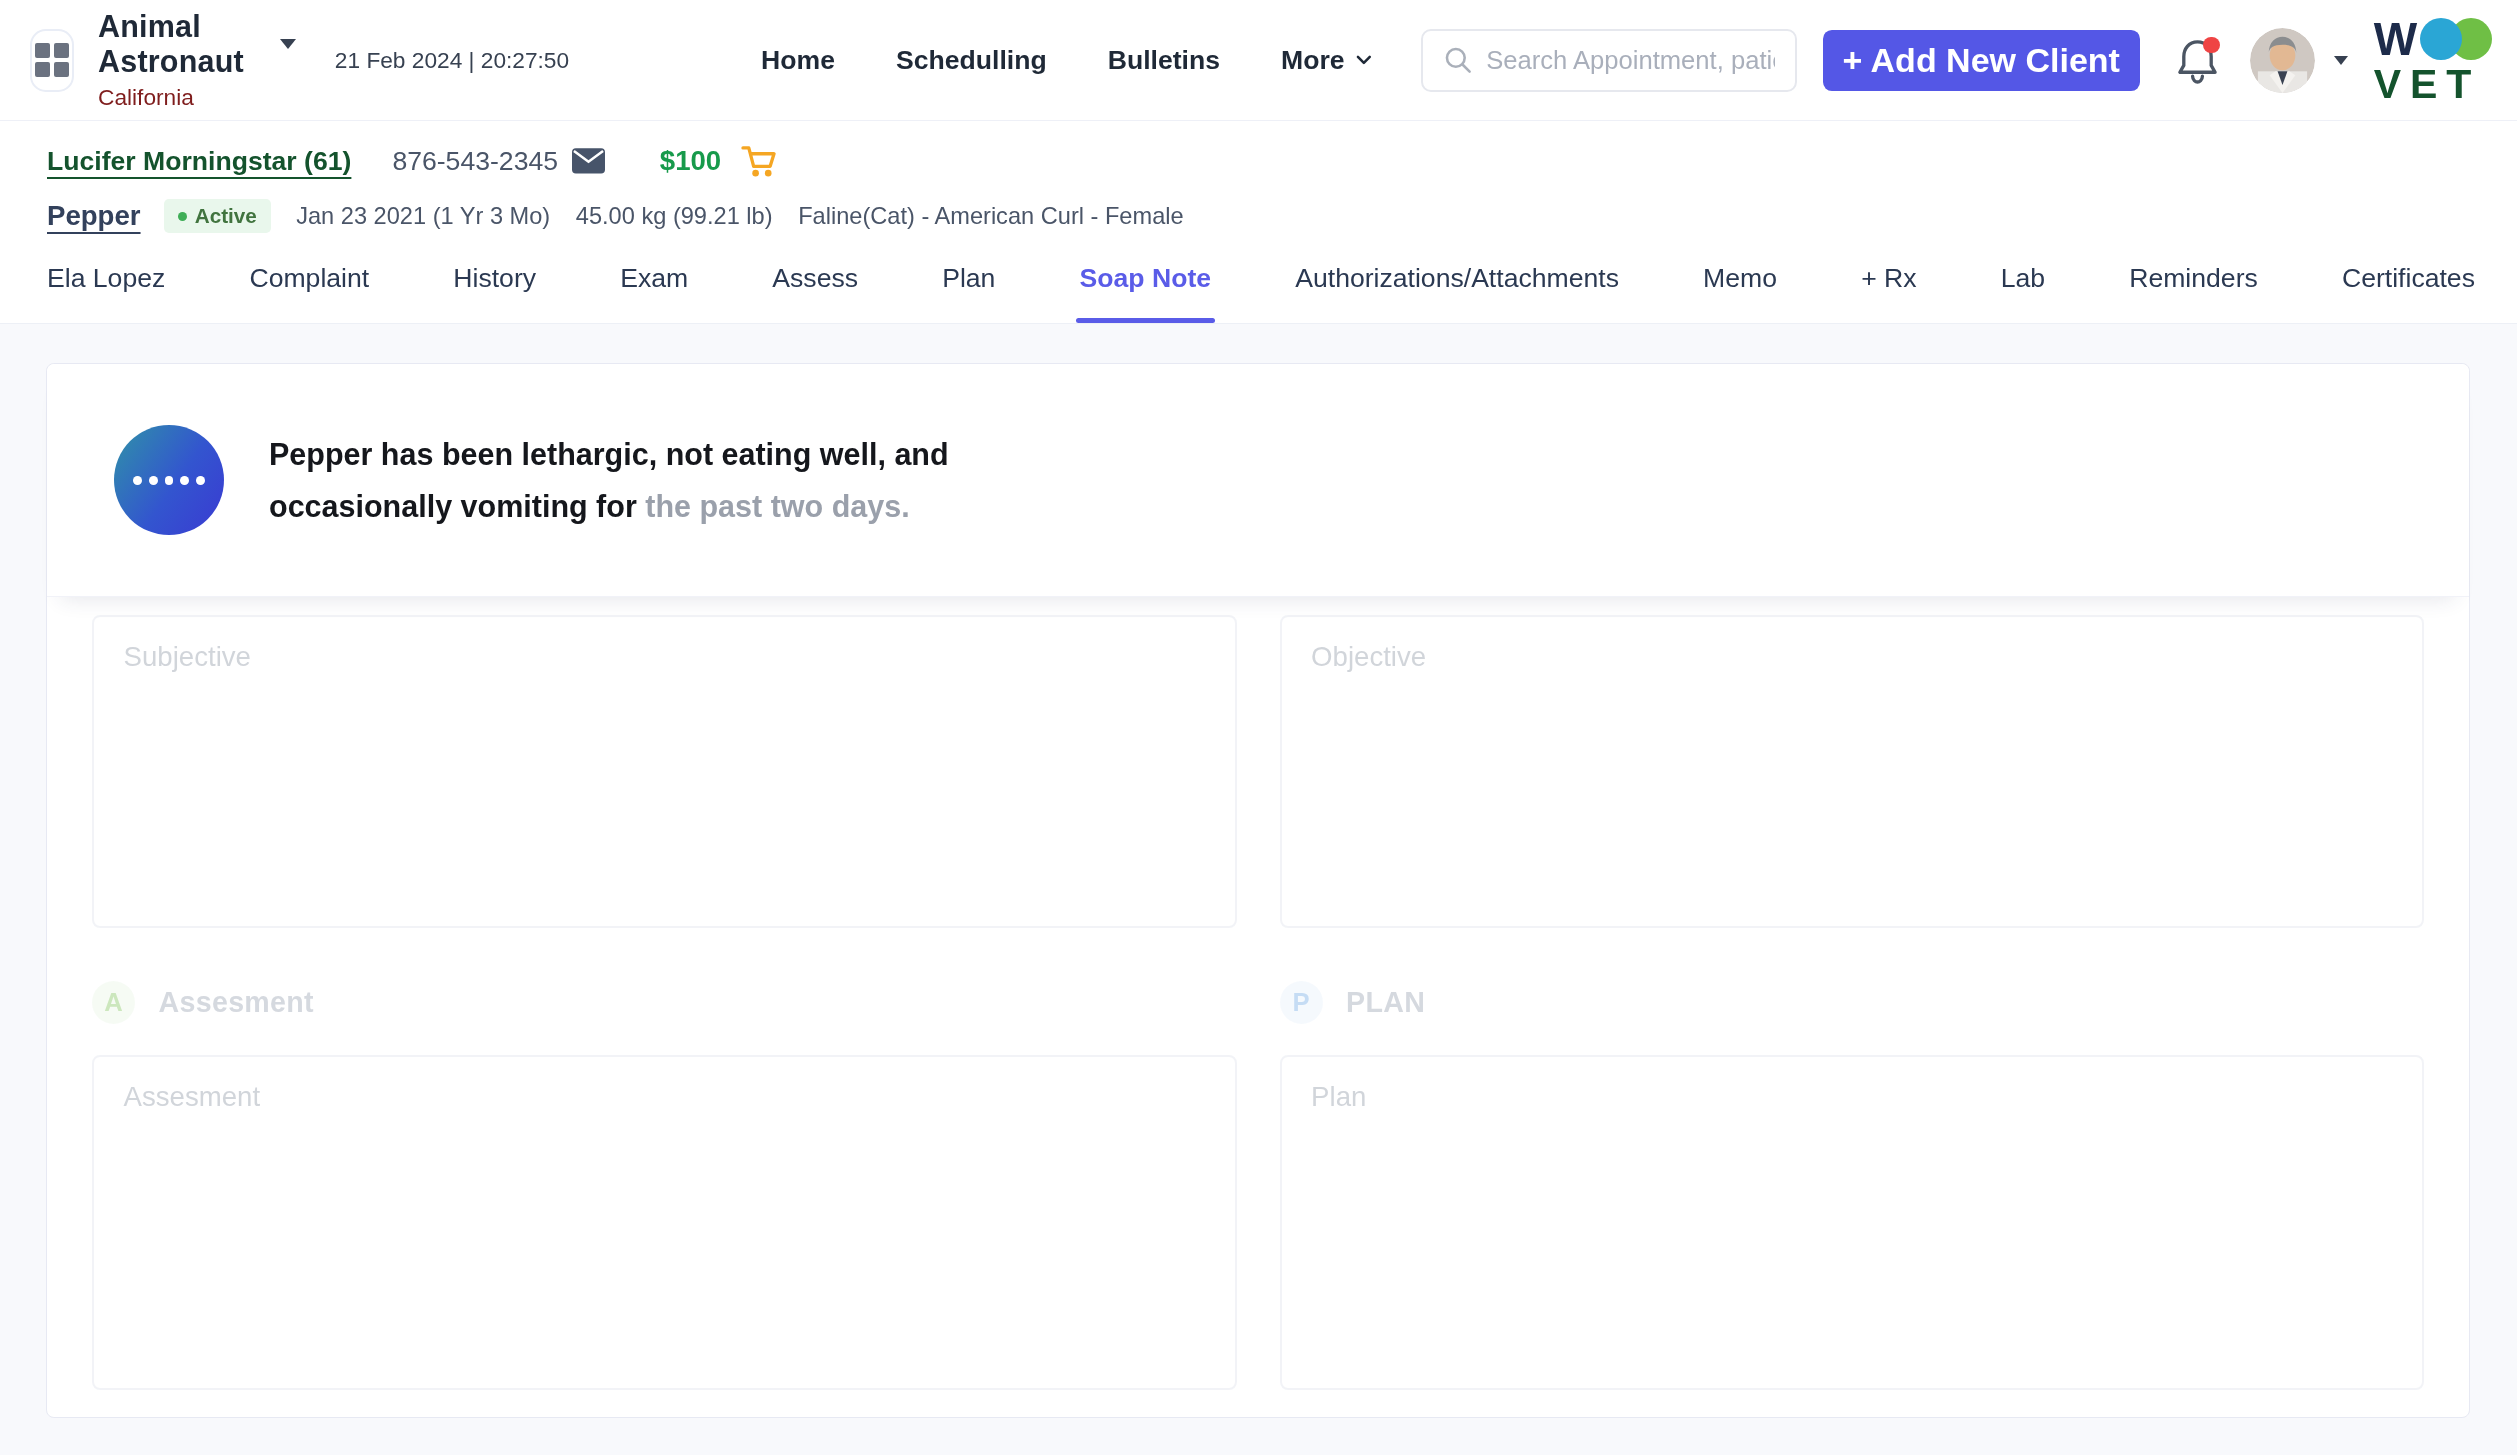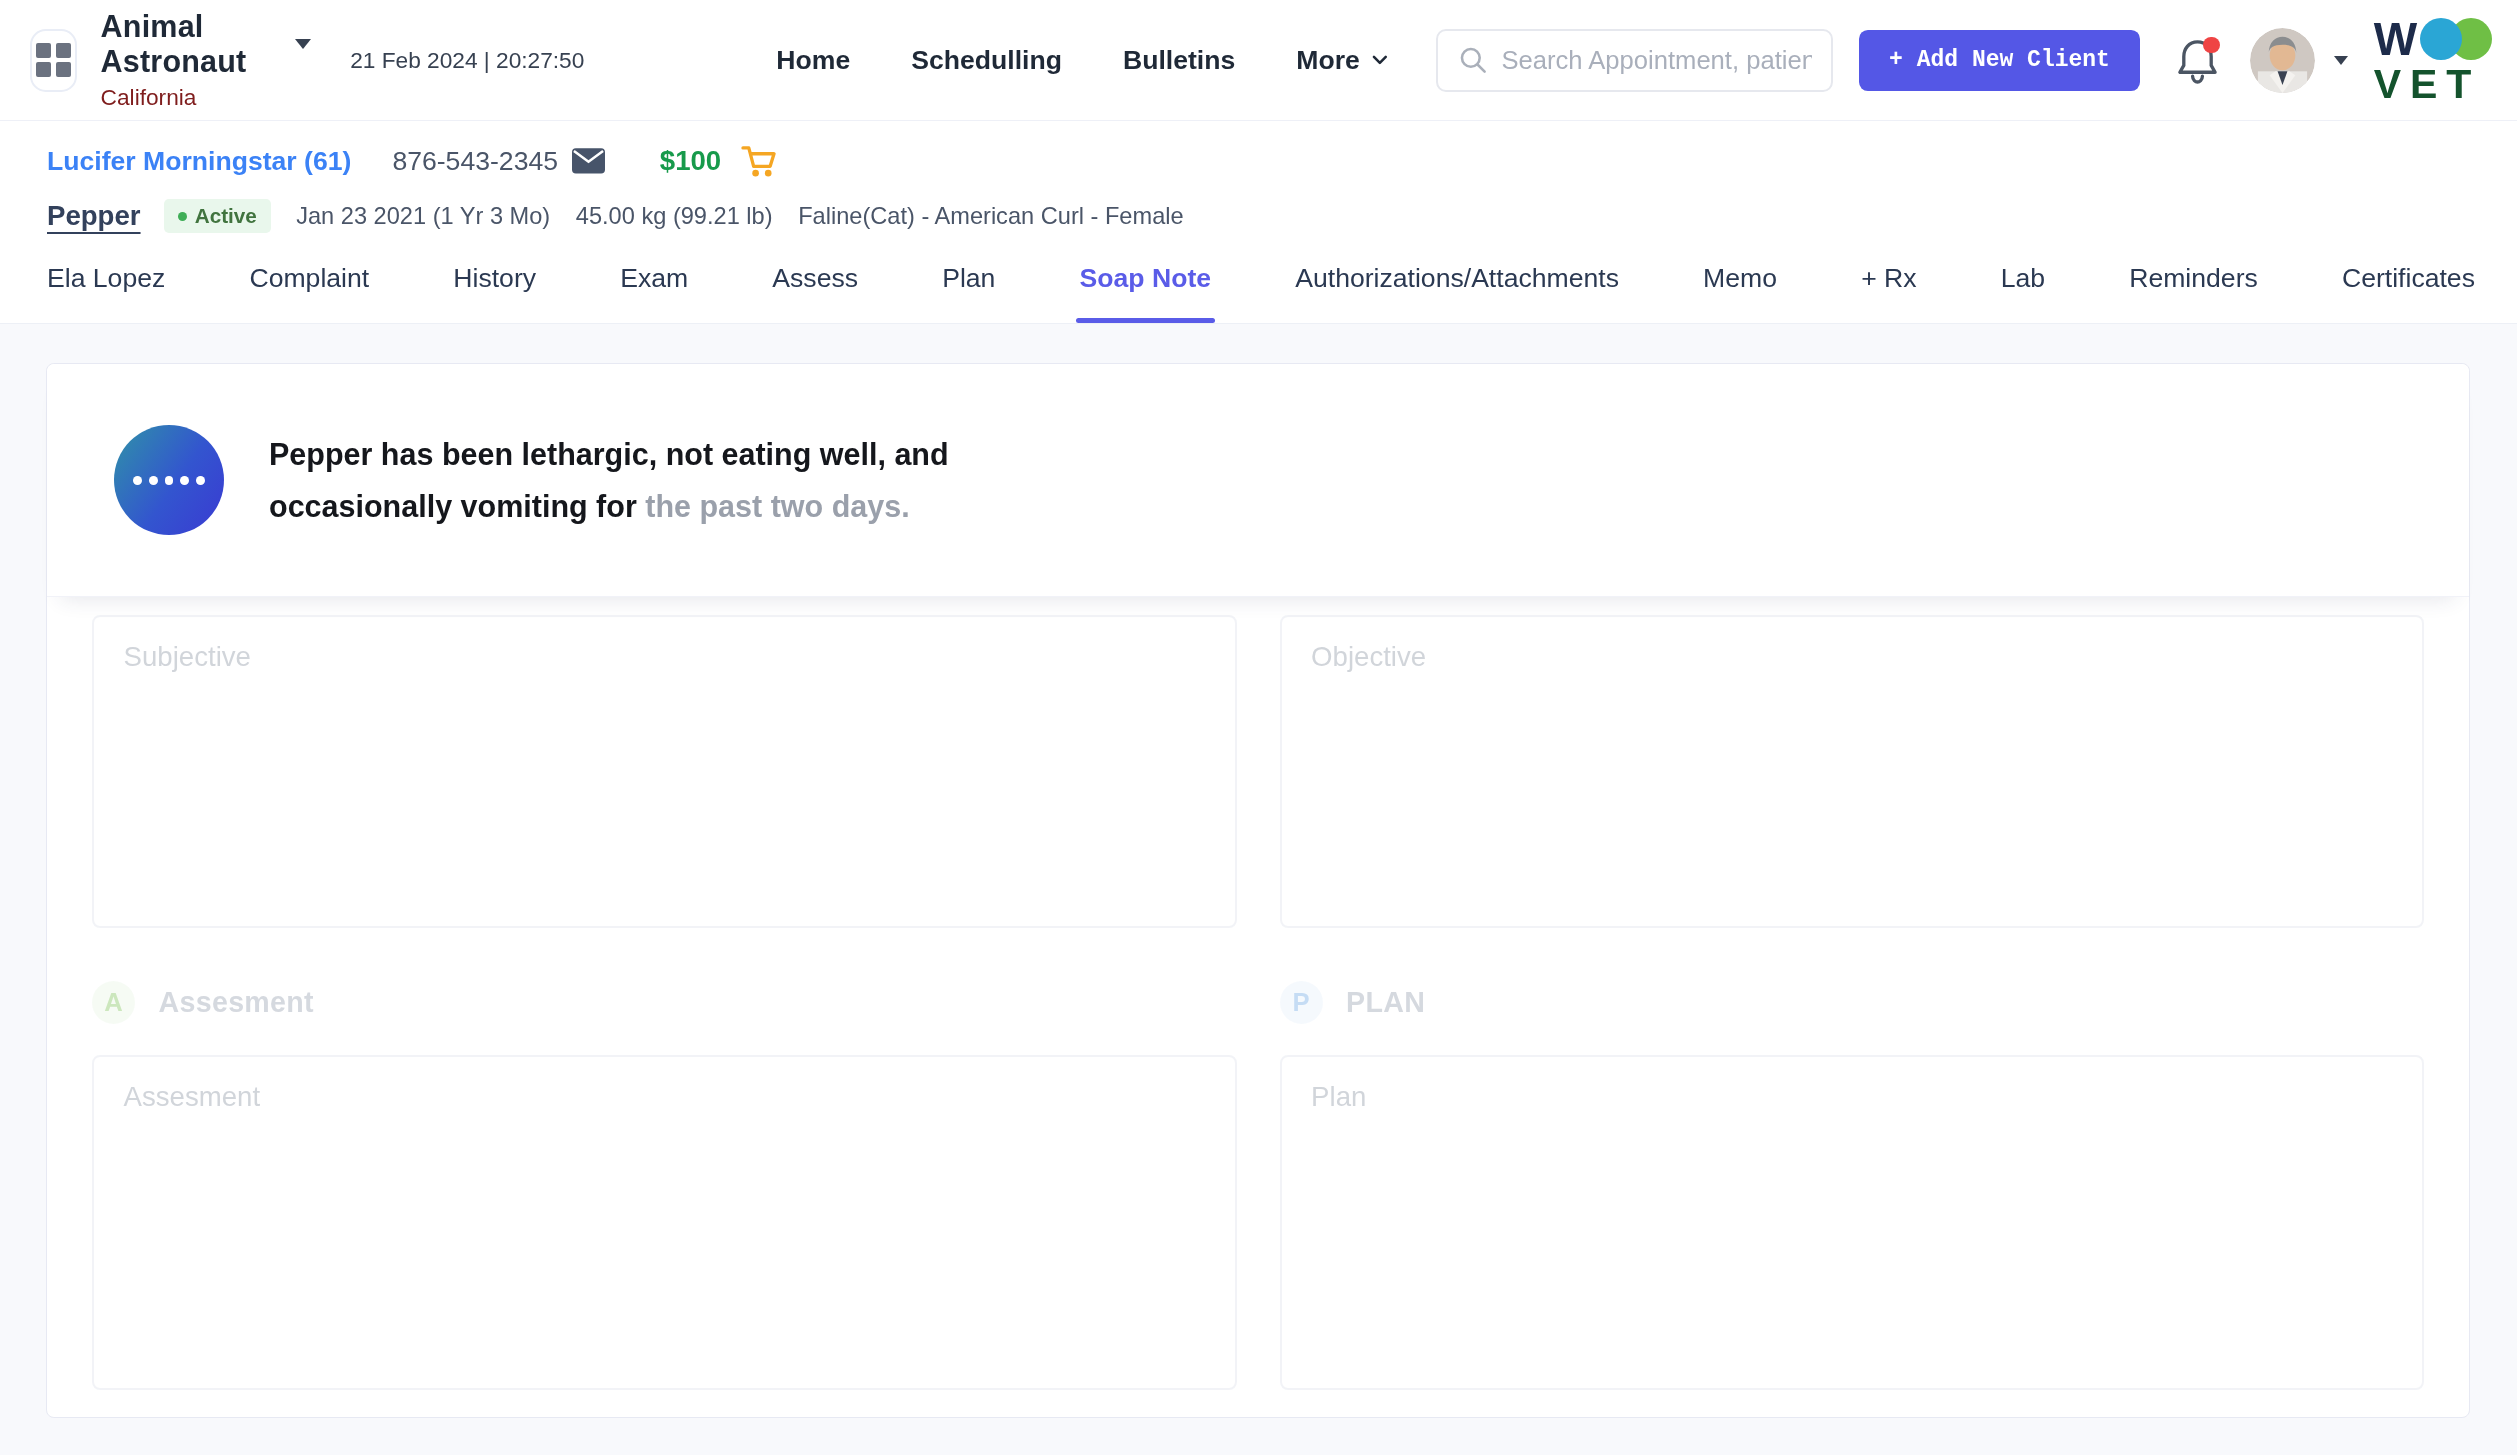--- a/index.html
+++ b/index.html
@@ -38,43 +38,43 @@
     margin-left:47px; width:524px; height:63px; border:2px solid #e6e8ee; border-radius:9.9px;
     display:flex; align-items:center; padding:0 19.7px; gap:13.8px; background:#fff;
   }
   .search-box input { border:none; outline:none; font-size:25.6px; color:#374151; width:100%; font-family:inherit; }
   .search-box input::placeholder { color:#a9afbb; }
   .search-ic { width:29.6px; height:29.6px; flex:none; }
   .search-ic circle { fill:none; stroke:#aab0ba; stroke-width:2.6; }
   .search-ic line { stroke:#aab0ba; stroke-width:2.6; stroke-linecap:round; }
 
   .add-client-btn {
-    margin-left:25.6px; height:61px; padding:0 30px; background:#5457e6; color:#fff;
-    font-size:23px; font-weight:700; border:none; border-radius:8.9px; cursor:pointer;
-    display:flex; align-items:center; white-space:nowrap; font-family:Liberation Mono, monospace;
+    margin-left:25.6px; height:61px; padding:0 20px; background:#5457e6; color:#fff;
+    font-size:34px; font-weight:700; border:none; border-radius:8.9px; cursor:pointer;
+    display:flex; align-items:center; white-space:nowrap; font-family:Liberation Sans, sans-serif;
   }
   .bell-wrap { margin-left:35px; position:relative; width:45px; height:49px; cursor:pointer; }
   .bell { width:45px; height:49px; }
   .bell path { fill:none; stroke:#4b5563; stroke-width:3.4; stroke-linecap:round; stroke-linejoin:round; }
   .bell-dot { position:absolute; top:1px; right:0; width:16.7px; height:16.7px; border-radius:50%; background:#ef4444; }
   .avatar { margin-left:29.6px; width:65px; height:65px; border-radius:50%; overflow:hidden; flex:none; cursor:pointer; }
   .caret-sm { margin-left:19.7px; width:0; height:0; border-left:7.9px solid transparent; border-right:7.9px solid transparent; border-top:9.9px solid #374151; cursor:pointer; }
 
   .logo { margin-left:25.6px; display:flex; flex-direction:column; align-items:flex-start; line-height:1; cursor:pointer; }
   .logo-top { display:flex; align-items:center; }
   .logo-w { font-size:46px; font-weight:800; color:#1d2b4a; letter-spacing:1px; }
   .logo-circle { width:42px; height:42px; border-radius:50%; }
   .logo-circle.blue { background:#2aa6d5; margin-left:2px; z-index:2; }
   .logo-circle.green { background:#6fbf45; margin-left:-11.8px; z-index:1; }
   .logo-bottom { font-size:41px; font-weight:800; color:#14532d; letter-spacing:8.9px; margin-top:2px; }
 
   
   .patient-bar { background:#fff; padding:23.6px 43px 0 47px; border-bottom:1px solid #edf0f6; }
   .p-row1 { display:flex; align-items:center; }
-  .owner-name { font-size:26.6px; font-weight:700; color:#3b82f6; text-underline-offset:6.9px; cursor:pointer;text-align:center; }
+  .owner-name { font-size:26.6px; font-weight:700; color:#14532d; text-decoration:underline; text-underline-offset:6.9px; cursor:pointer;text-align:center; }
   .owner-phone { margin-left:41px; font-size:26.6px; color:#4a5568; }
   .mail-ic { width:33px; height:25.6px; margin-left:13.8px; cursor:pointer; }
   .balance { margin-left:55px; font-size:27.6px; font-weight:700; color:#179a4b; cursor:pointer; }
   .cart-ic { width:35px; height:33px; margin-left:19.7px; cursor:pointer; }
 
   .p-row2 { display:flex; align-items:center; margin-top:21.7px; }
   .pet-name { font-size:27.6px; font-weight:700; color:#33415c; text-decoration:underline; text-underline-offset:6.9px; cursor:pointer; }
   .status-badge { margin-left:23.6px; display:flex; align-items:center; gap:7.9px; background:#e9f7ec; border-radius:4.9px; padding:4.9px 13.8px;justify-content:space-between; }
   .status-dot { width:8.9px; height:8.9px; border-radius:50%; background:#3fae57; }
   .status-text { font-size:20.7px; font-weight:700; color:#41743f; }

